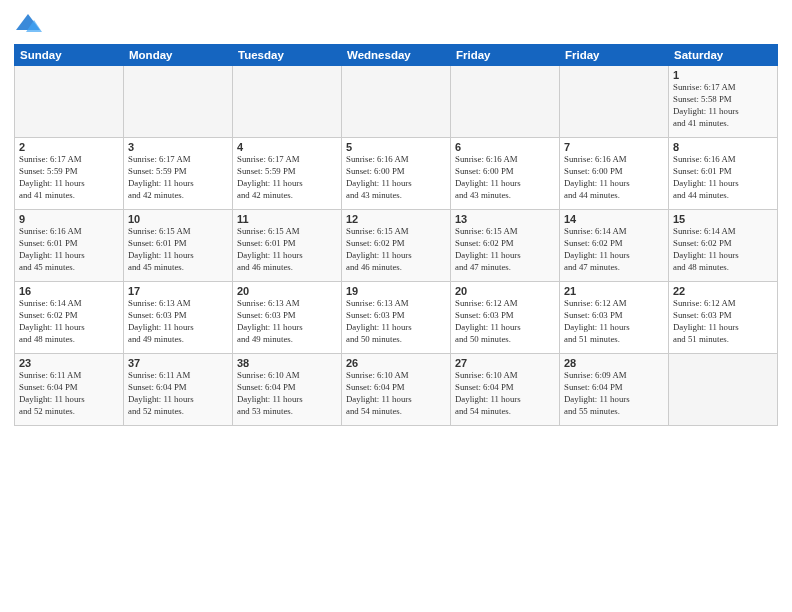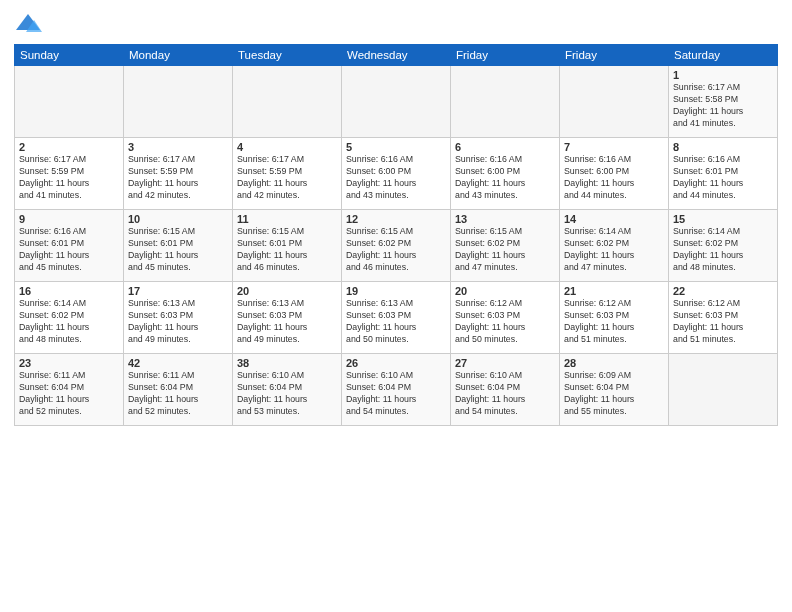--- a/index.html
+++ b/index.html
@@ -61,21 +61,21 @@
     }
     .calendar {
       width: 100%;
       border-collapse: collapse;
       border: 1px solid #bbb;
     }
     .calendar th {
       background: #1565c0;
       color: #fff;
       font-size: 11.5px;
-      font-weight: normal;
+      font-weight: bold;
       text-align: left;
       padding: 4px 5px;
       border: 1px solid #1565c0;
     }
     .calendar td {
       vertical-align: top;
       border: 1px solid #ccc;
       padding: 3px 4px;
       width: calc(100% / 7);
       height: 72px;
@@ -92,20 +92,21 @@
     .day-num {
       font-size: 11px;
       font-weight: bold;
       display: block;
       margin-bottom: 1px;
     }
     .day-info {
       font-size: 8.8px;
       line-height: 1.35;
       color: #333;
+      font-family: Liberation Serif, serif;
     }
     .empty-cell {
       background: #f5f5f5 !important;
     }
   </style>
 </head>
 <body>
 
 <div class="page">
   <div class="header">
@@ -239,21 +240,21 @@
             <span class="day-num">22</span>
             <div class="day-info">Sunrise: 6:12 AM<br>Sunset: 6:03 PM<br>Daylight: 11 hours<br>and 51 minutes.</div>
           </td>
         </tr>
         <tr>
           <td>
             <span class="day-num">23</span>
             <div class="day-info">Sunrise: 6:11 AM<br>Sunset: 6:04 PM<br>Daylight: 11 hours<br>and 52 minutes.</div>
           </td>
           <td>
-            <span class="day-num">42</span>
+            <span class="day-num">37</span>
             <div class="day-info">Sunrise: 6:11 AM<br>Sunset: 6:04 PM<br>Daylight: 11 hours<br>and 52 minutes.</div>
           </td>
           <td>
             <span class="day-num">38</span>
             <div class="day-info">Sunrise: 6:10 AM<br>Sunset: 6:04 PM<br>Daylight: 11 hours<br>and 53 minutes.</div>
           </td>
           <td>
             <span class="day-num">26</span>
             <div class="day-info">Sunrise: 6:10 AM<br>Sunset: 6:04 PM<br>Daylight: 11 hours<br>and 54 minutes.</div>
           </td>

